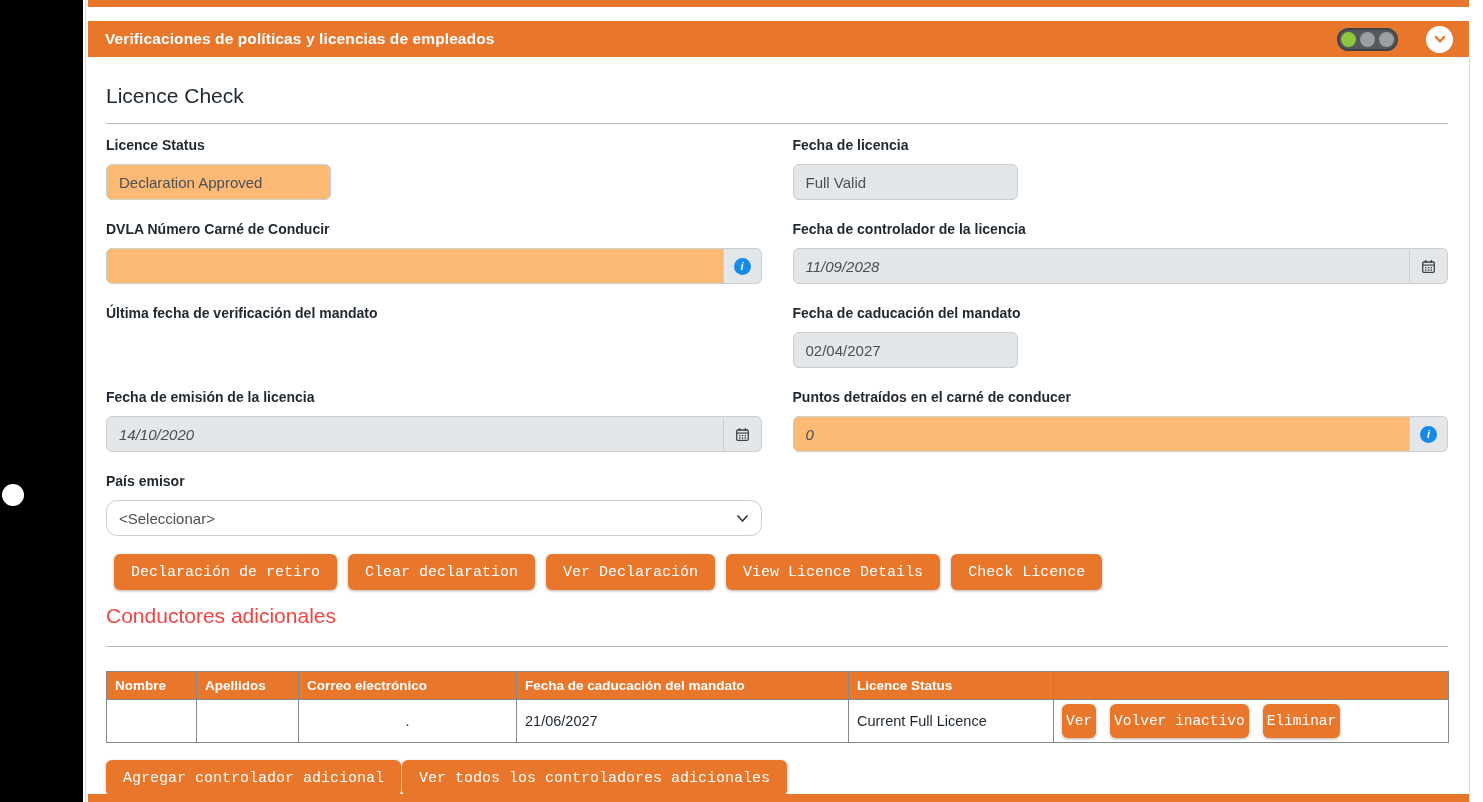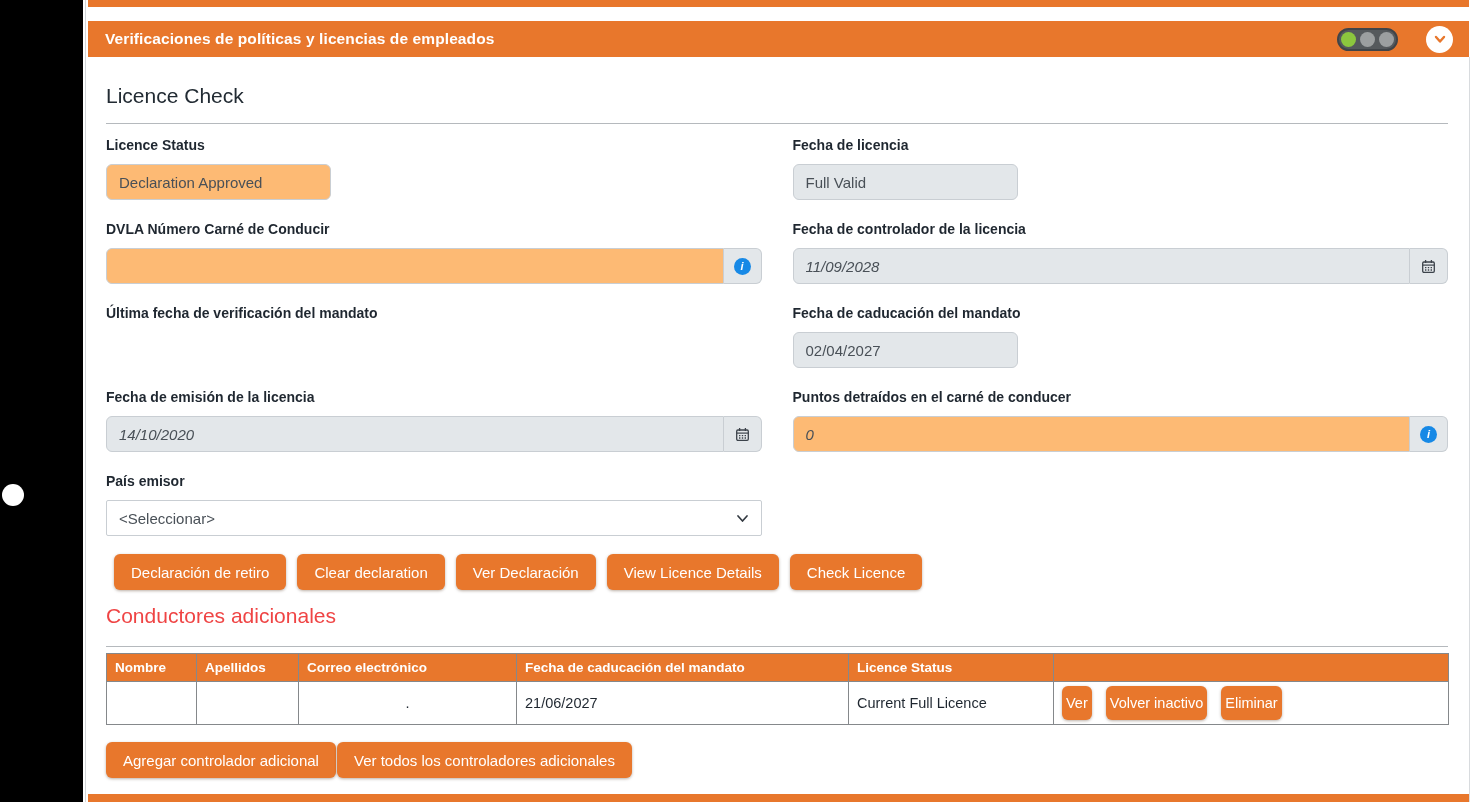--- a/index.html
+++ b/index.html
@@ -50,37 +50,37 @@
   .input-group .form-input { border-radius: 6px 0 0 6px; font-style: italic; }
   .form-input.is-disabled { background: #e3e7ea; }
   .addon { width: 38px; height: 36px; background: #e3e7ea; border: 1px solid #c9ced3;
            border-left: none; border-radius: 0 6px 6px 0; display: flex;
            align-items: center; justify-content: center; }
   .info-bubble { width: 17px; height: 17px; border-radius: 50%; background: var(--info);
                  color: #fff; font-size: 11px; font-weight: 700; display: flex;
                  align-items: center; justify-content: center; font-style: italic; }
 
   .select-wrap { position: relative; width: 100%; }
-  .select-wrap select { width: 100%; height: 36px; border: 1px solid #c9ced3; border-radius: 2px;
+  .select-wrap select { width: 100%; height: 36px; border: 1px solid #c9ced3; border-radius: 11px;
                         padding: 0 34px 0 12px; font-size: 15px; color: #495057; background: #fff;
                         appearance: none; -webkit-appearance: none;
                         font-family: "Liberation Sans", sans-serif; outline: none; }
   .select-chevron { position: absolute; right: 12px; top: 11px; pointer-events: none; }
 
   .btn { display: inline-flex; align-items: center; justify-content: center;
          background: var(--accent); color: #fff; border: none; border-radius: 6px;
-         font-size: 15px; font-family: Liberation Sans, sans-serif;
+         font-size: 15px; font-family: Liberation Mono, monospace;
          padding: 0 17px; height: 36px; cursor: pointer;
          box-shadow: 0 1px 3px rgba(60,30,0,.35); }
   .action-row { display: flex; gap: 11px; margin-top: 18px; margin-left: 8px; }
 
   .drivers-title { margin-top: 14px; font-size: 21px; font-weight: 400; color: #ef4444; }
   .rule2 { border: none; border-top: 1px solid #b5b9bd; margin-top: 18px; }
 
-  table.drivers { border-collapse: collapse; margin-top: 6px; width: 1342px; table-layout: fixed; }
+  table.drivers { border-collapse: collapse; margin-top: 24px; width: 1342px; table-layout: fixed; }
   table.drivers th, table.drivers td { border: 1px solid #85888b; }
   table.drivers th { background: var(--accent); color: #fff; font-size: 13.5px; font-weight: 700;
                      text-align: left; padding: 6px 8px; height: 28px; }
   table.drivers td { font-size: 14.5px; color: #1f2730; padding: 4px 8px; height: 43px;
                      background: #fff; vertical-align: middle; }
   td.dot-cell { text-align: center; color: #3c5aa8; font-size: 10px; }
   .cell-actions { display: flex; gap: 14px; align-items: center; }
   .btn.small { height: 34px; padding: 0 4px; font-size: 14.5px; }
 
   .bottom-row { display: flex; gap: 1px; margin-top: 17px; }

